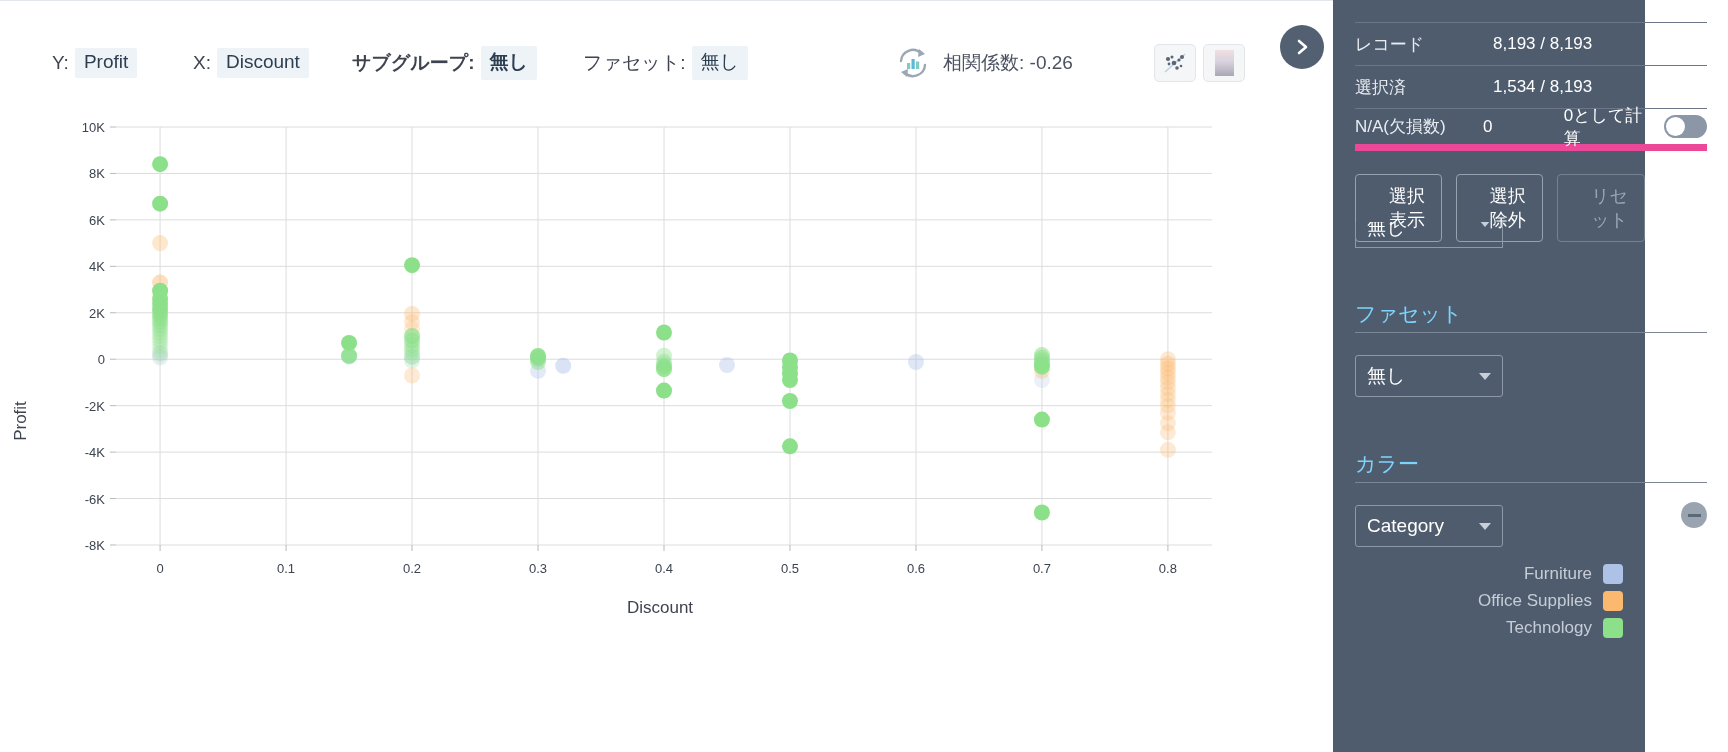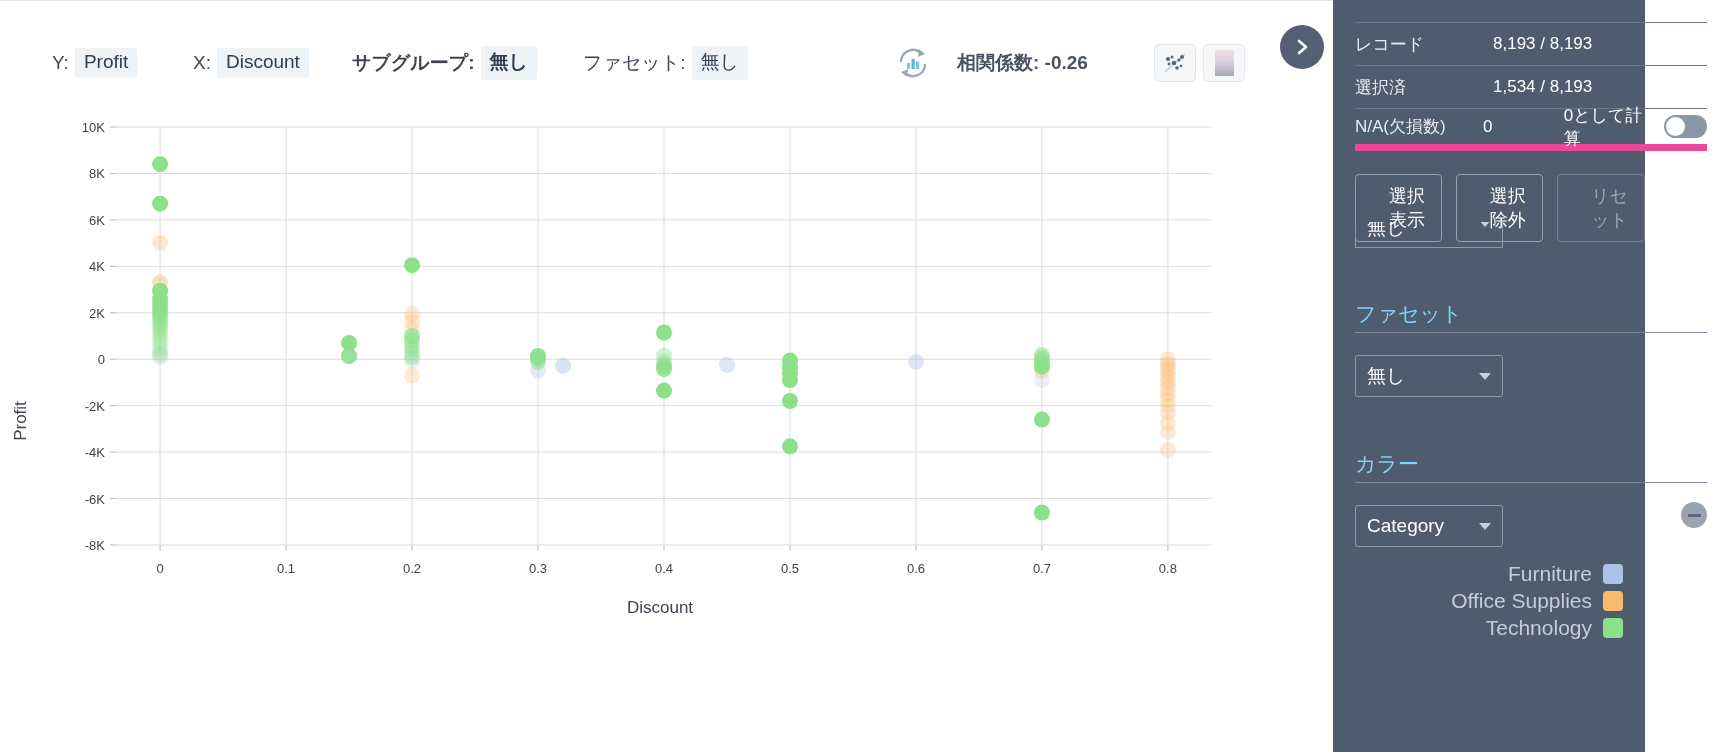--- a/index.html
+++ b/index.html
@@ -37,21 +37,21 @@
     color: #2c3e50;
     padding: 3px 9px 5px 9px;
     margin-left: 6px;
     border-radius: 2px;
     font-size: 19px;
   }
   .tb-pill.jp { font-size: 19px; }
 
   #corr-wrap {
     position: absolute; left: 895px; top: 0; height: 48px;
-    display: flex; align-items: center; gap: 26px; font-weight: bold;
+    display: flex; align-items: center; gap: 12px;
   }
   #corr-icon { width: 36px; height: 36px; position: relative; }
   #corr-text { font-size: 19px; color: #4a5160; white-space: nowrap; }
 
   .vizbtn {
     width: 42px; height: 38px;
     border: 1px solid #e2e6eb;
     background: #f4f6f8;
     border-radius: 5px;
     display: flex; align-items: center; justify-content: center;
@@ -158,21 +158,21 @@
     background: #9aa4b1; display: flex; align-items: center; justify-content: center;
     cursor: pointer;
   }
   #remove-color-btn span { display: block; width: 13px; height: 3px; background: #5b6878; }
 
   #legend { position: absolute; right: 22px; top: 560px; width: 352px; }
   .legend-row {
     display: flex; align-items: center; justify-content: flex-end;
     gap: 11px; height: 27px;
   }
-  .legend-label { font-size: 21px; color: #c6cdd6; }
+  .legend-label { font-size: 17px; color: #c6cdd6; }
   .legend-swatch { width: 20px; height: 20px; border-radius: 4px; }
 </style>
 </head>
 <body>
 
 <div id="app">
 
   <div id="main-pane">
 
     <div id="toolbar">

